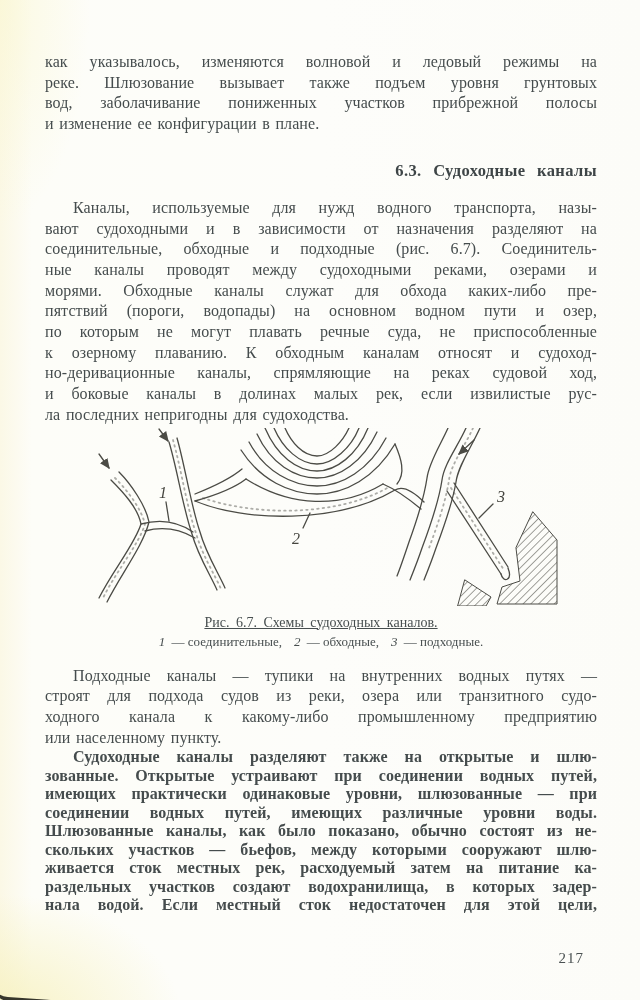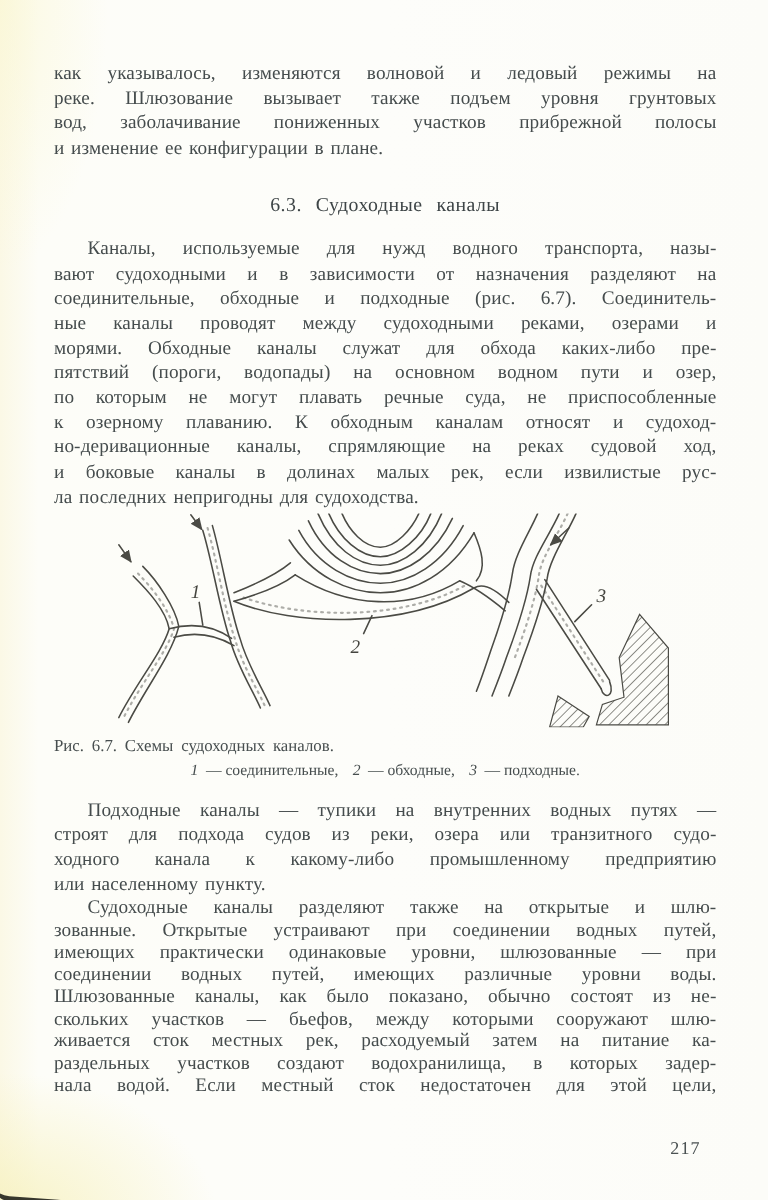--- a/index.html
+++ b/index.html
@@ -14,31 +14,31 @@
       radial-gradient(ellipse 260px 180px at 0% 102%, rgba(246,240,185,0.85), rgba(246,240,185,0) 70%),
       radial-gradient(ellipse 120px 300px at 0% 0%, rgba(250,246,205,0.55), rgba(250,246,205,0) 75%),
       linear-gradient(90deg, #fbf8e6 0%, #fdfdf8 5%, #fdfdfa 50%, #fcfcf8 100%);
     overflow:hidden;
   }
   .para { font-size:16px; line-height:20.7px; }
   .line { text-align:justify; text-align-last:justify; word-spacing:1.5px; letter-spacing:0.1px; }
   .line.last { text-align-last:left; }
   .para.indent .line:first-child { text-indent:28px; }
   .heading {
-    font-size:16.5px; font-weight:normal; text-align:center;
+    font-size:16.5px; font-weight:bold; text-align:right;
     margin:26px 0 17px 0; word-spacing:7px; letter-spacing:0.4px; color:#3e4547;
   }
   figure { margin:2px 0 0 0; }
   svg.fig { display:block; }
-  .cap-title { text-align:left; font-size:14px; margin-top:9px; word-spacing:3px; color:#474e4f; }
+  .cap-title { text-align:center; font-size:14px; margin-top:9px; word-spacing:3px; color:#474e4f;text-decoration:underline; }
   .cap-legend { text-align:center; font-size:13px; margin-top:3px; color:#474e4f; }
   .legend-item { margin:0 6px; }
   .legend-item i { font-style:italic; margin-right:3px; }
   #para3 { margin-top:16px; }
-  #para4 { line-height:18.5px; }
+  #para4 { line-height:18.5px;font-weight:bold; }
   .page-number { position:absolute; top:950px; right:56px; font-size:15px; letter-spacing:1px; color:#4a5152; }
   .edge-line {
     position:absolute; left:-6px; bottom:-2px; width:58px; height:12px;
     border-bottom:4px solid #23231c; border-bottom-left-radius:14px;
     transform:rotate(4deg); opacity:0.9;
   }
 </style>
 </head>
 <body>
 

